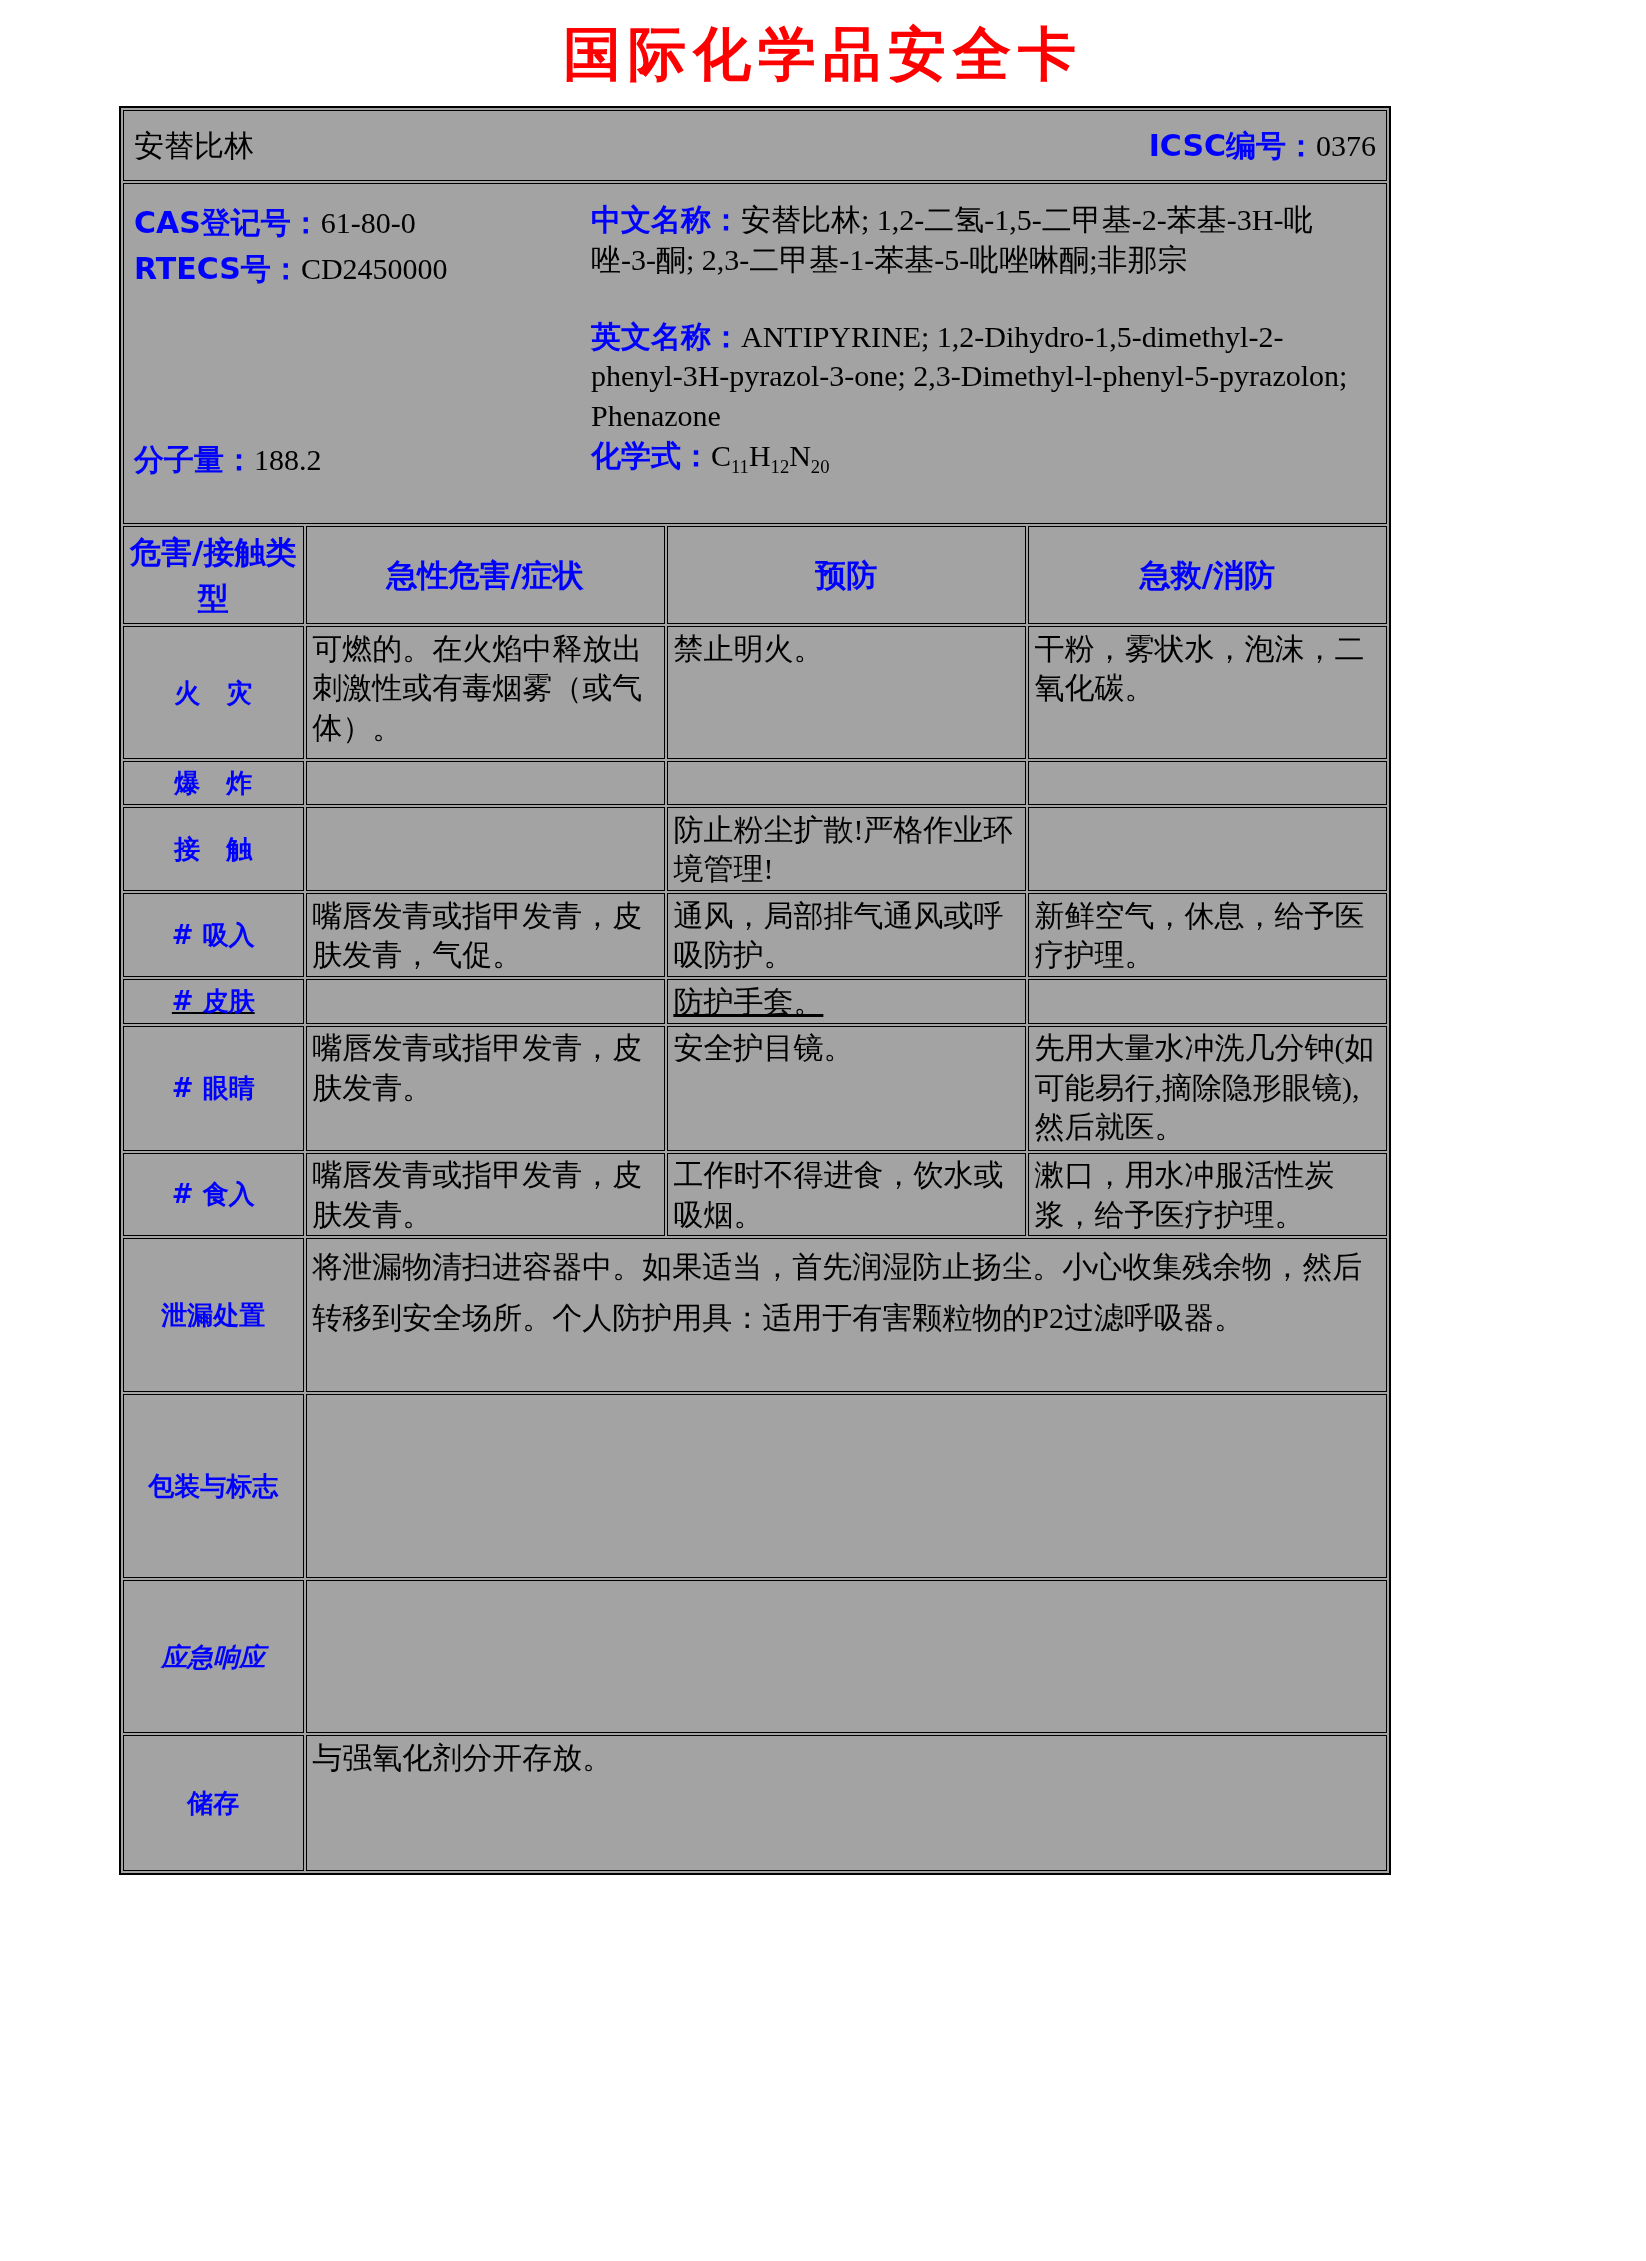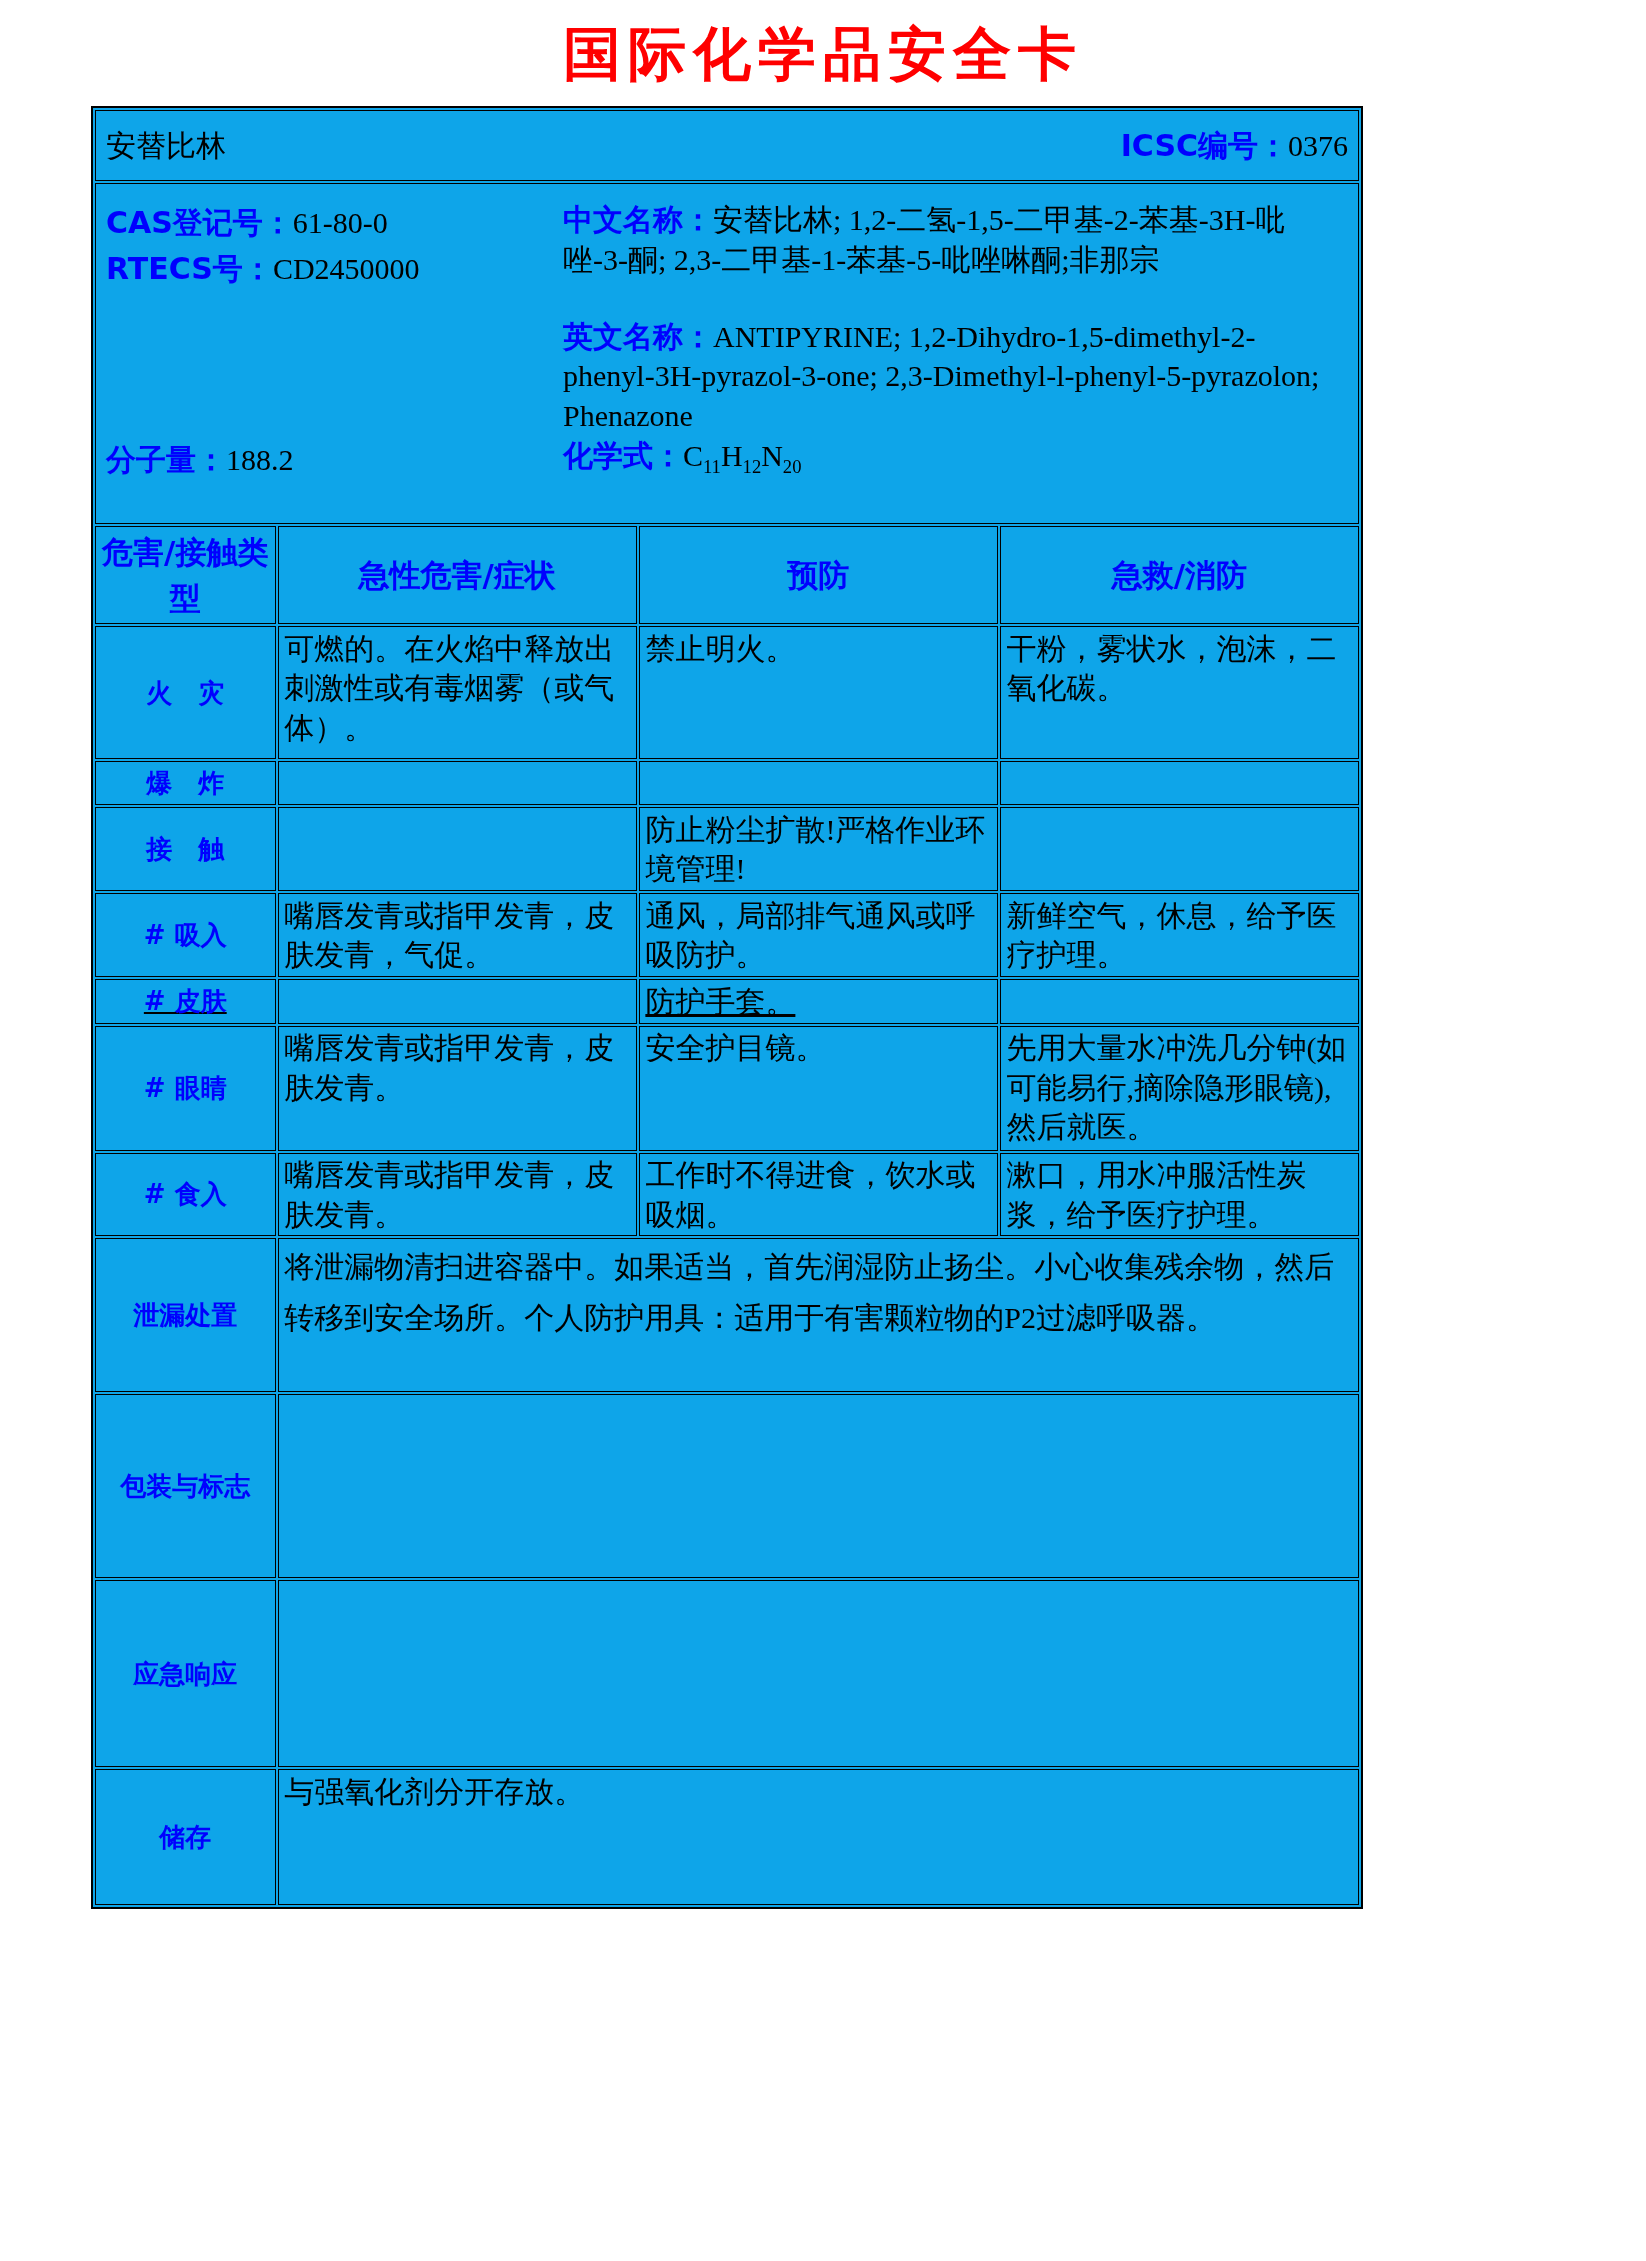--- a/index.html
+++ b/index.html
@@ -11,27 +11,27 @@
   .page-title{
     margin:15.6px 0 12.8px 0;
     text-align:center;
     font-family:"DejaVu Sans","Liberation Sans",sans-serif;
     font-weight:bold;
     font-size:58px;
     letter-spacing:7px;
     color:#FF0000;
   }
   table.card{
-    margin-left:91px;
+    margin-left:119px;
     width:1272px;
     table-layout:fixed;
     border-collapse:separate;
     border-spacing:2.8px;
     border:2.8px solid #000;
-    background:#0ea5e9;
+    background:#a3a3a3;
   }
   td{
     border:1.4px solid #000;
     padding:1.4px 5.7px;
     font-size:30px;
     line-height:1.32;
     vertical-align:top;
     overflow:hidden;
     word-break:break-word;
   }
@@ -65,21 +65,21 @@
   tr.r-head    {height:91px;}
   tr.r-fire    {height:133px;}
   tr.r-expl    {height:44px;}
   tr.r-contact {height:79px;}
   tr.r-inhale  {height:84px;}
   tr.r-skin    {height:44px;text-decoration:underline;}
   tr.r-eyes    {height:125px;}
   tr.r-ingest  {height:82px;}
   tr.r-spill   {height:154px;}
   tr.r-pack    {height:184px;}
-  tr.r-emerg   {height:187px;}
+  tr.r-emerg   {height:153px;font-style:italic;}
   tr.r-store   {height:136px;}
 
   .ident-cell{
     display:flex;justify-content:space-between;align-items:center;
     height:100%;padding:0 4.3px;
   }
   .names-cell{
     display:grid;
     grid-template-columns:457px 1fr;
     grid-template-rows:1fr auto;

